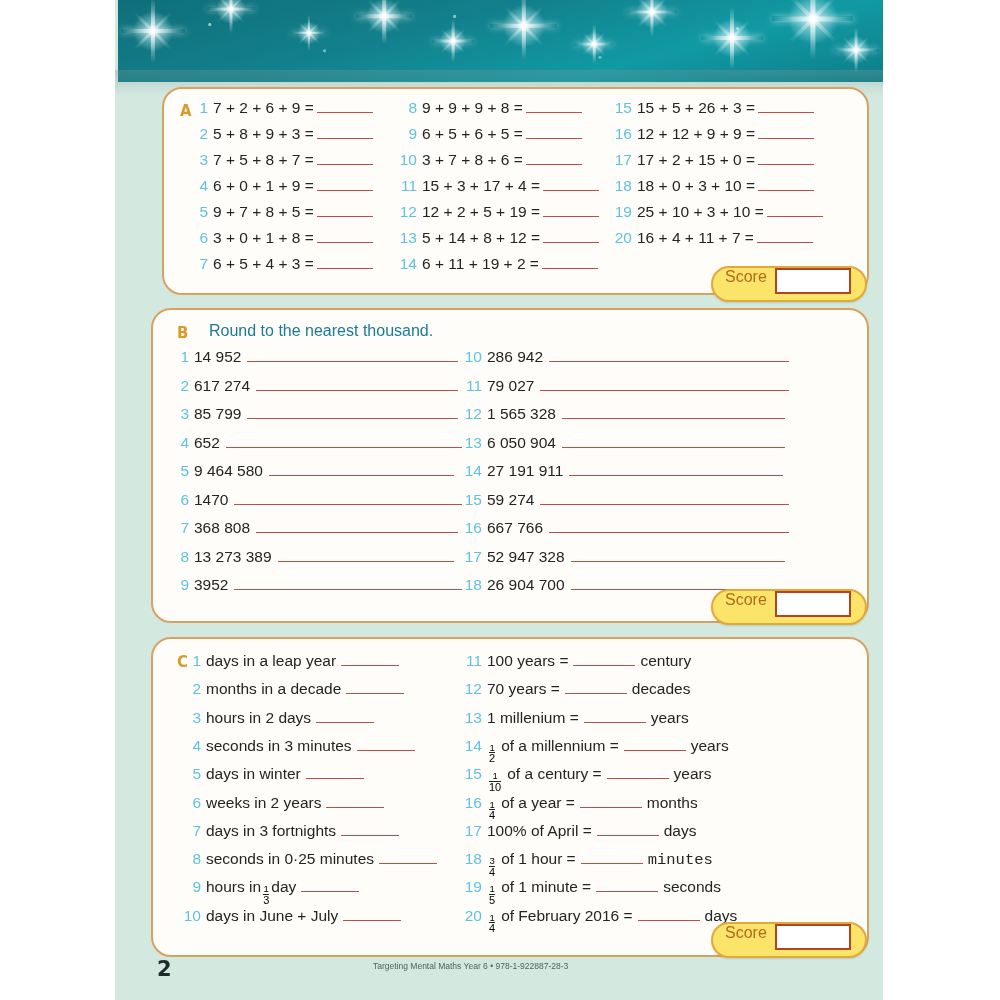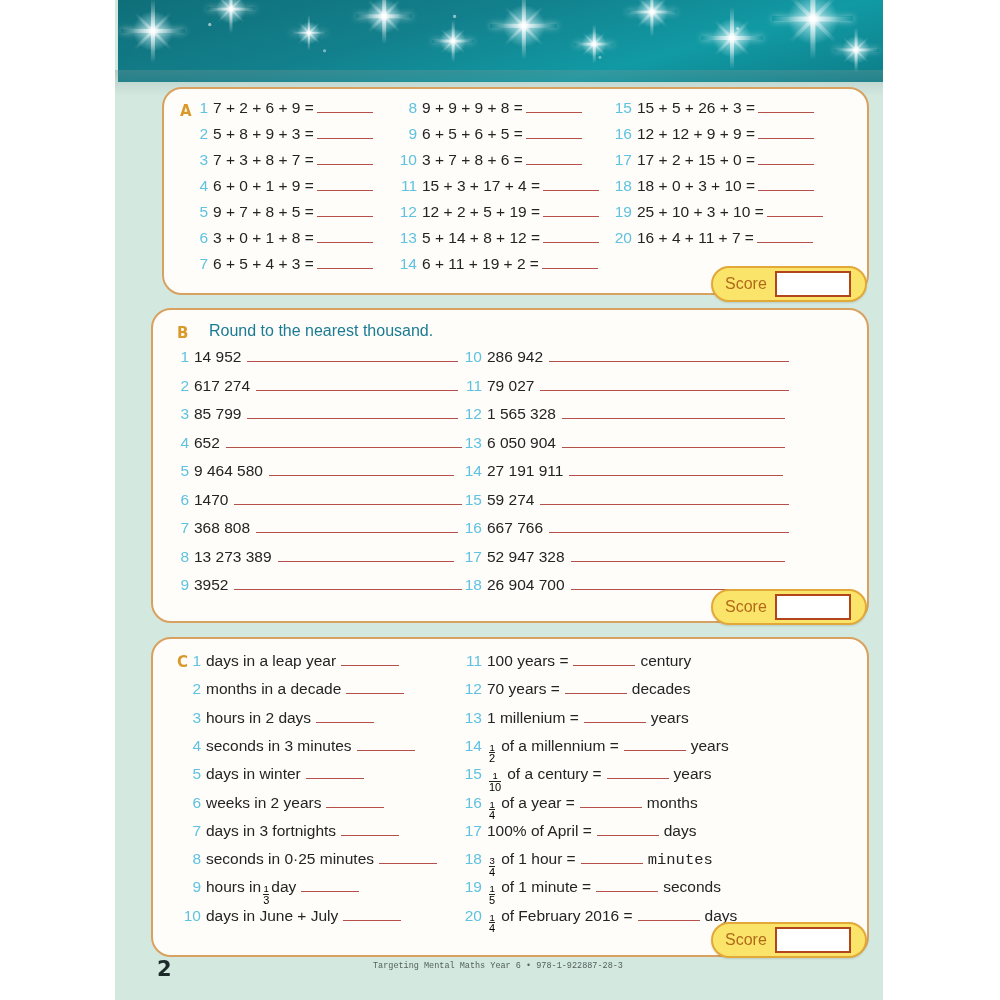--- a/index.html
+++ b/index.html
@@ -158,21 +158,21 @@
   
   .score-pill {
     position: absolute;
     width: 156px;
     height: 36px;
     background: #fbe46a;
     border: 2px solid #e2a93a;
     border-radius: 18px;
     box-sizing: border-box;
     display: flex;
-    align-items: center;
+    align-items: flex-start;
     padding-left: 12px;
     box-shadow: 0 1px 2px rgba(0,0,0,.12);
   }
   .score-label {
     color: #b06a1a;
     font-size: 16px;
     font-family: "Liberation Sans", sans-serif;
     margin-right: 8px;
   }
   .score-box {
@@ -203,21 +203,21 @@
     top: 957px;
     font-family: "DejaVu Sans", sans-serif;
     font-weight: bold;
     font-size: 21px;
     color: #1c2a2a;
   }
   #footer-credit {
     position: absolute;
     left: 258px;
     top: 961px;
-    font-family: Liberation Mono, monospace;
+    font-family: Liberation Sans, sans-serif;
     font-size: 8.5px;
     color: #55605f;
     white-space: nowrap;
   }
 </style>
 </head>
 <body>
 
 <div id="page">
 
@@ -288,21 +288,21 @@
           <span class="qtext">7 + 2 + 6 + 9 =</span>
           <span class="blank" style="width: 56px;"></span>
         </div>
         <div class="row" style="left: 30px; top: 36px;">
           <span class="qnum" style="width: 14px; margin-right: 5px;">2</span>
           <span class="qtext">5 + 8 + 9 + 3 =</span>
           <span class="blank" style="width: 56px;"></span>
         </div>
         <div class="row" style="left: 30px; top: 62px;">
           <span class="qnum" style="width: 14px; margin-right: 5px;">3</span>
-          <span class="qtext">7 + 3 + 8 + 7 =</span>
+          <span class="qtext">7 + 5 + 8 + 7 =</span>
           <span class="blank" style="width: 56px;"></span>
         </div>
         <div class="row" style="left: 30px; top: 88px;">
           <span class="qnum" style="width: 14px; margin-right: 5px;">4</span>
           <span class="qtext">6 + 0 + 1 + 9 =</span>
           <span class="blank" style="width: 56px;"></span>
         </div>
         <div class="row" style="left: 30px; top: 114px;">
           <span class="qnum" style="width: 14px; margin-right: 5px;">5</span>
           <span class="qtext">9 + 7 + 8 + 5 =</span>

